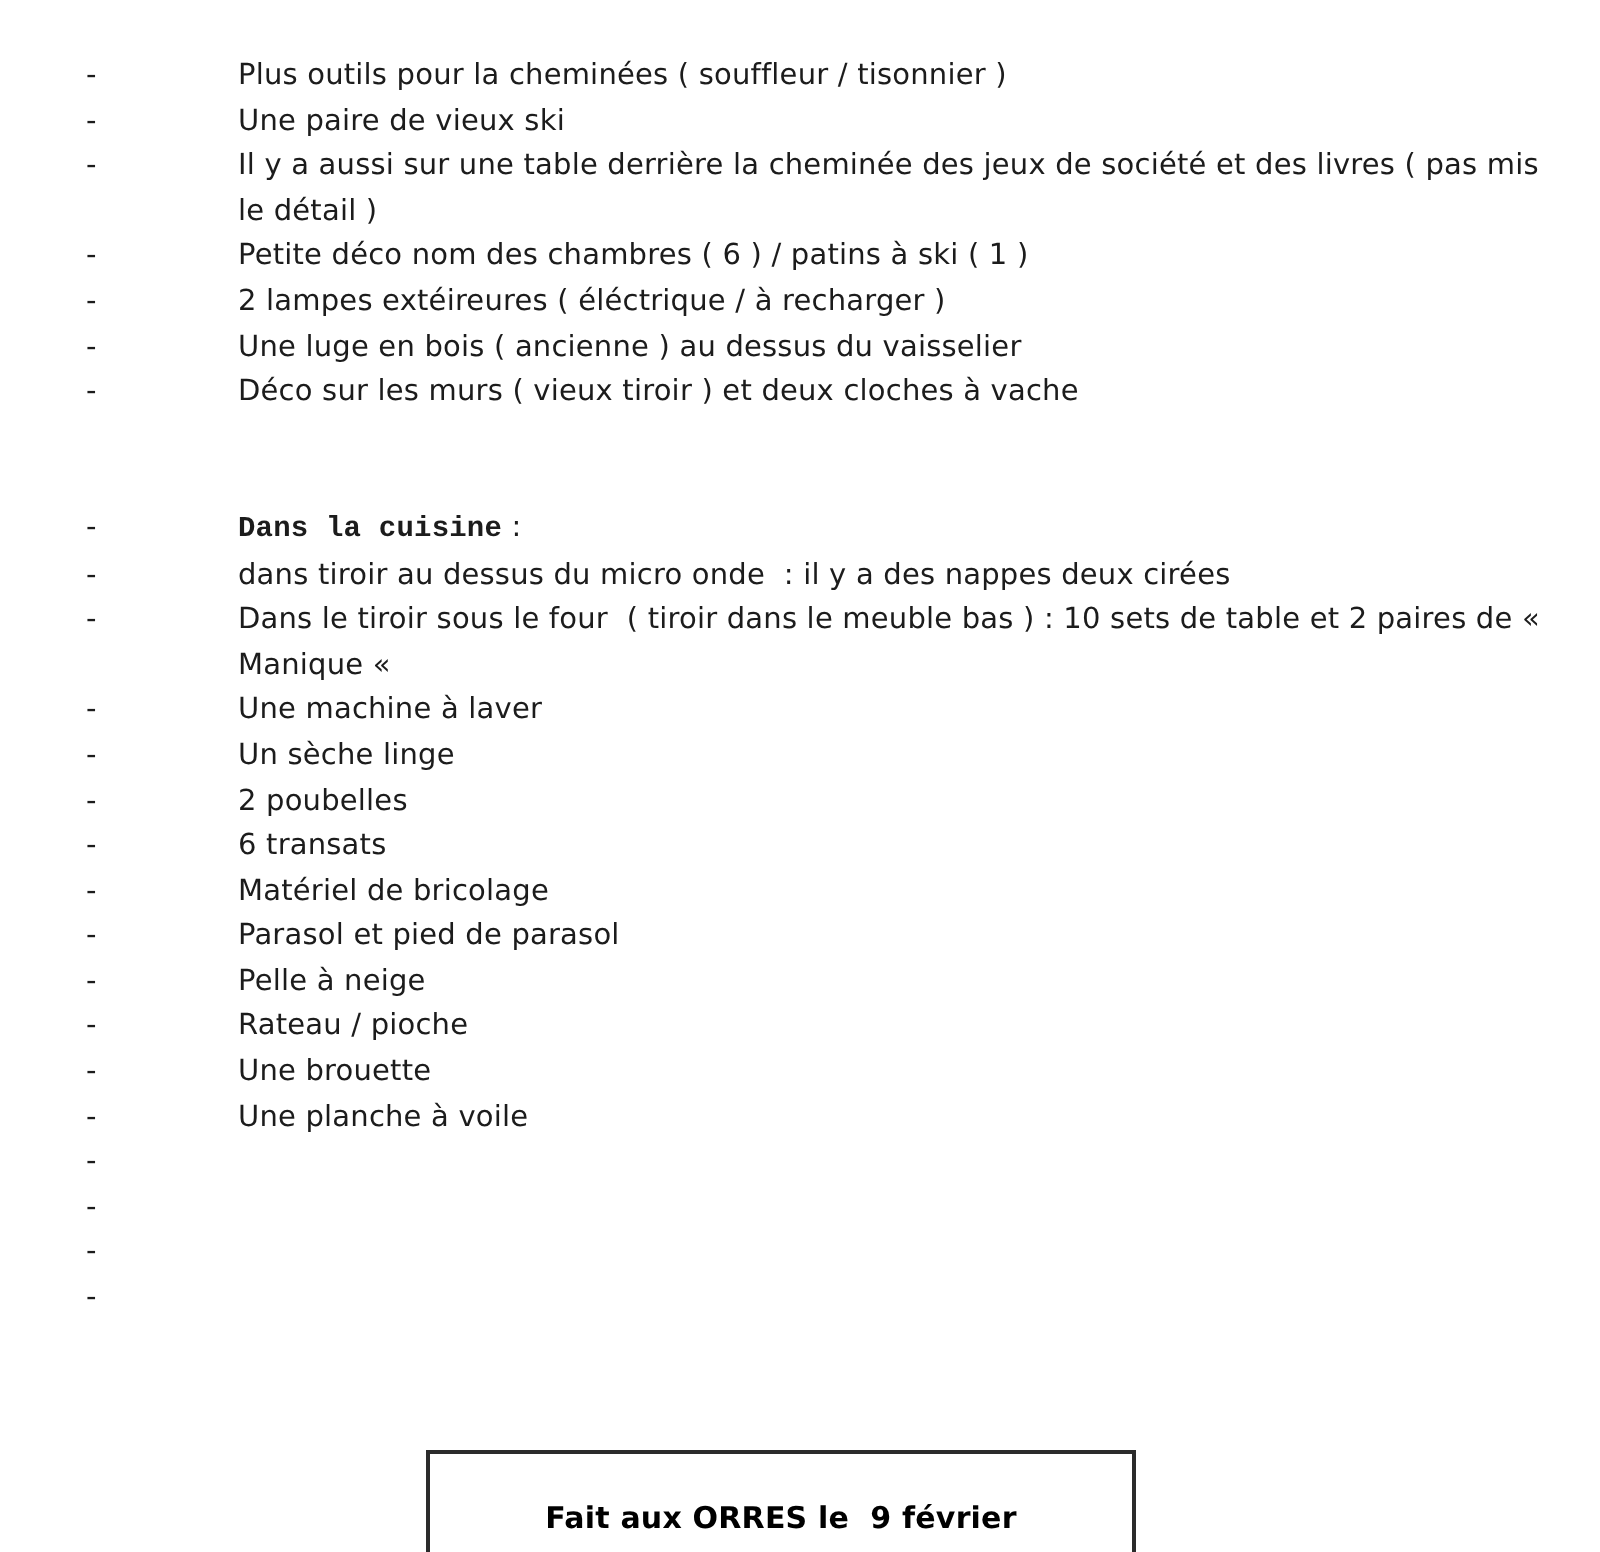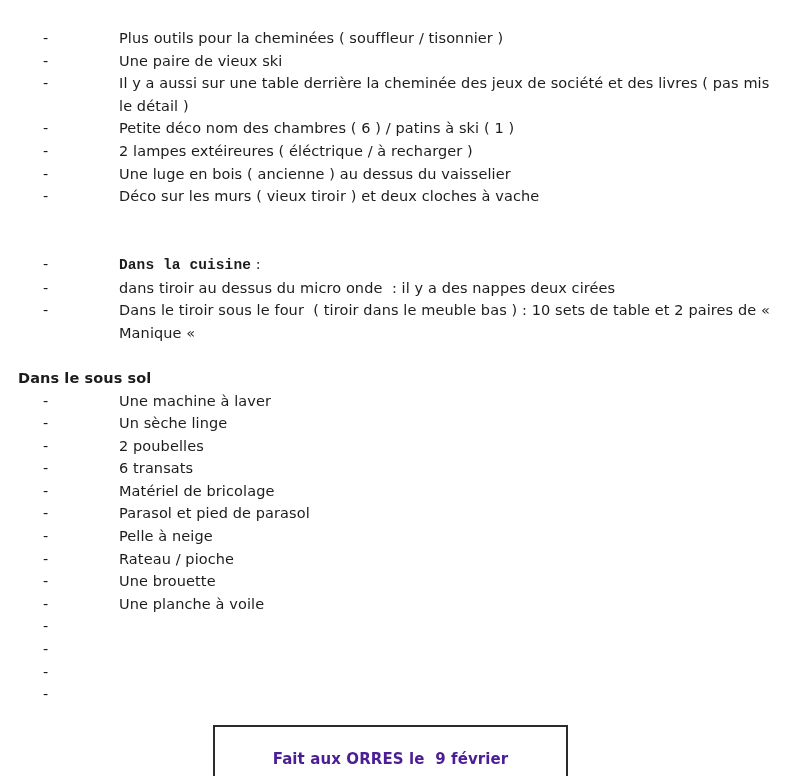--- a/index.html
+++ b/index.html
@@ -120,21 +120,20 @@
         </div>
 
         <div class="row">
           <span class="dash">-</span>
           <span class="txt">Dans le tiroir sous le four  ( tiroir dans le meuble bas ) : 10 sets de table et 2 paires de « Manique «</span>
         </div>
       </div>
   </div>
 
   <div>
-    <div class="subheading">Dans le sous sol</div>
     <div class="list">
 
         <div class="row">
           <span class="dash">-</span>
           <span class="txt">Une machine à laver</span>
         </div>
 
         <div class="row">
           <span class="dash">-</span>
           <span class="txt">Un sèche linge</span>
@@ -198,14 +197,14 @@
         <div class="row">
           <span class="dash">-</span>
           <span class="txt"></span>
         </div>
       </div>
   </div>
 
 </div>
 
 <div class="footer-box" style="border-color: rgb(43, 43, 43);">
-  <span class="footer-text" style="color: #4c1d95;">Fait aux ORRES le  9 février</span>
+  <span class="footer-text" style="color: #000000;">Fait aux ORRES le  9 février</span>
 </div>
 
 </body></html>

